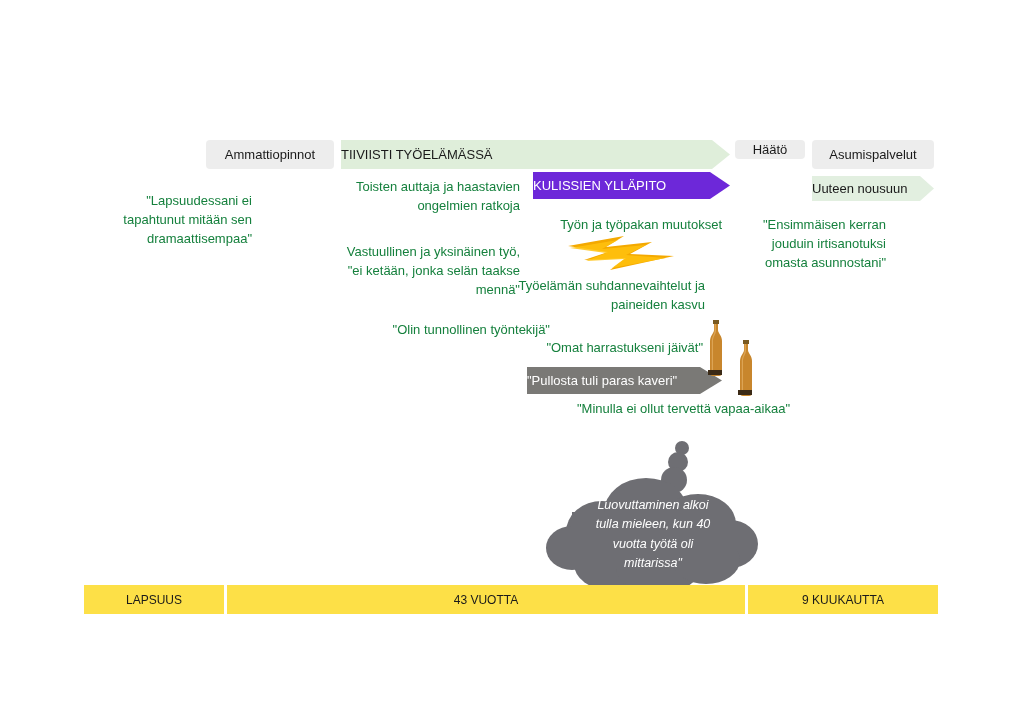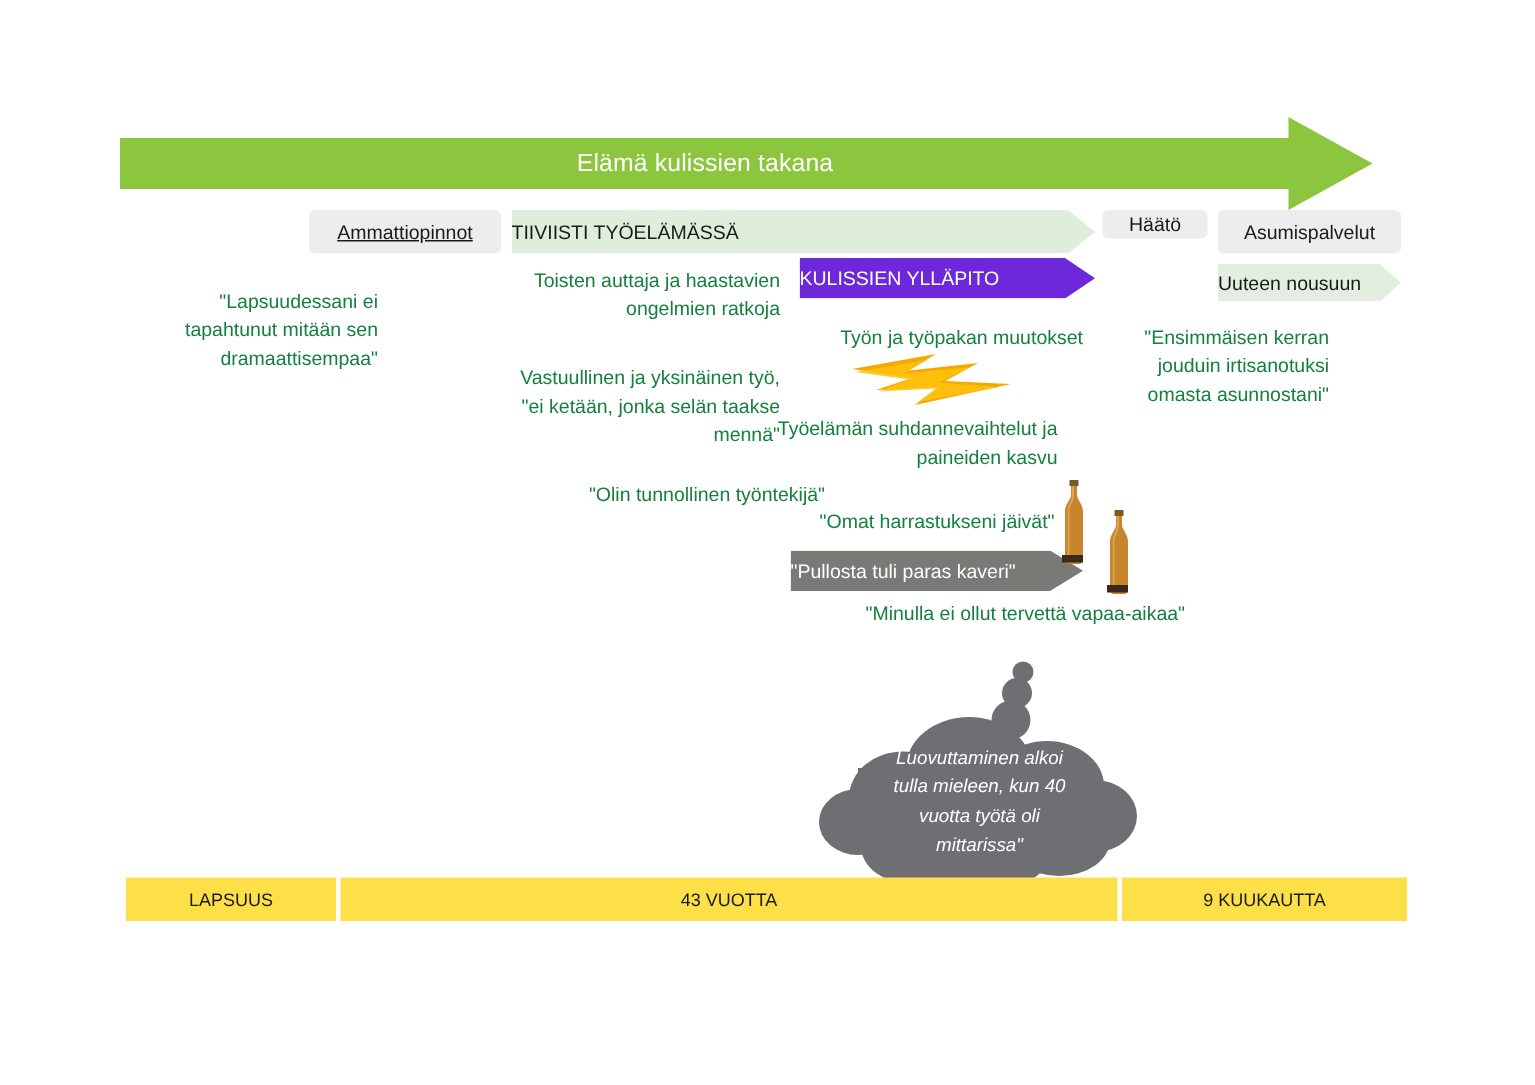--- a/index.html
+++ b/index.html
@@ -145,27 +145,22 @@
     align-items: center;
     justify-content: center;
     box-sizing: border-box;
   }
 </style>
 </head>
 <body>
 
 <div id="canvas">
 
-  <div class="green-arrow-wrap">
-    <div class="green-arrow-body"></div>
-    <div class="green-arrow-head"></div>
-    <div class="green-arrow-label">Elämä kulissien takana</div>
-  </div>
-
-  <div class="chip" style="left:206px; top:140px; width:128px; height:29px;text-decoration:underline;">
+
+  <div class="chip" style="left:206px; top:140px; width:128px; height:29px;">
     <span>Ammattiopinnot</span>
   </div>
 
   <div class="banner light" style="left:341px; top:140px; width:389px; height:29px;">
     <span class="txt">TIIVIISTI TYÖELÄMÄSSÄ</span>
   </div>
 
   <div class="chip" style="left:735px; top:140px; width:70px; height:19px;">
     <span>Häätö</span>
   </div>

